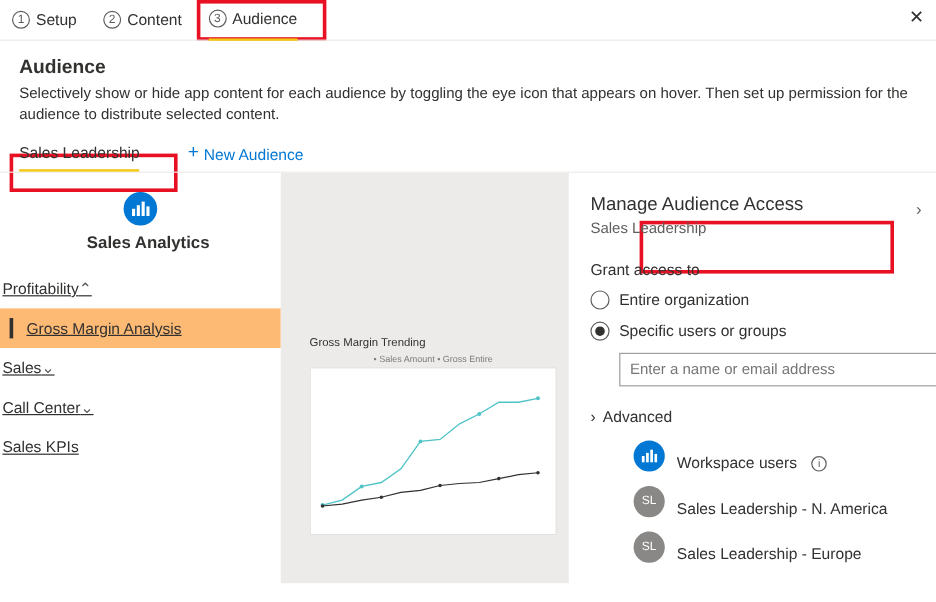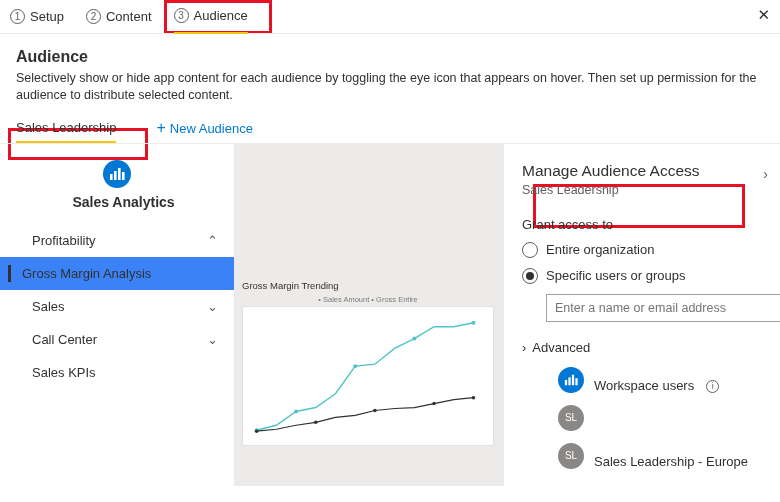--- a/index.html
+++ b/index.html
@@ -26,27 +26,27 @@
   .new-aud .plus { font-size:16px; line-height:14px; }
 
   .body { display:flex; height:calc(502px - 34px - 0px - 0px - 0px - 130px); }
   
   .body { height:342px; }
 
   .left { width:234px; padding:12px 0 0; overflow:hidden; }
   .ws-icon { width:28px; height:28px; background:#0078d4; border-radius:50%; margin:4px auto 6px; display:flex; align-items:center; justify-content:center; }
   .ws-icon svg { width:16px; height:16px; }
   .ws-name { text-align:center; font-weight:600; font-size:14px; margin-bottom:14px;padding-left:13px; }
-  .nav-item { display:flex; align-items:center; justify-content:space-between; padding:9px 16px 9px 32px; font-size:13px; cursor:pointer; }
-  .nav-item.sel { background:#3b82f6; position:relative; }
+  .nav-item { display:flex; align-items:center; padding:9px 16px 9px 2px; font-size:13px; cursor:pointer;text-decoration:underline; }
+  .nav-item.sel { background:#fdba74; position:relative; }
   .nav-item.sel::before { content:""; position:absolute; left:8px; top:8px; bottom:8px; width:3px; background:#323130; }
   .nav-item.sel { padding-left:22px; }
   .chev { font-size:13px; color:#605e5c; }
 
-  .mid { width:270px; background:#ecebea; padding:136px 10px 10px 8px; font-size:9px; color:#605e5c; overflow:hidden; }
+  .mid { width:240px; background:#ecebea; padding:136px 10px 10px 24px; font-size:9px; color:#605e5c; overflow:hidden; }
   .chart-title { font-size:9.5px; color:#323130; margin-bottom:4px; }
   .legend { text-align:center; font-size:7.5px; color:#7b7b7b; margin-bottom:2px; }
   .chart-box { background:#fff; height:140px; position:relative; border:1px solid #e1dfdd; }
 
   .right { flex:1; padding:18px 14px 0 18px; position:relative; overflow:hidden; }
   .r-title { font-size:15.5px; font-weight:400; color:#323130; }
   .r-sub   { font-size:12.5px; color:#605e5c; margin-top:3px; }
   .r-chevron { position:absolute; right:12px; top:22px; color:#605e5c; font-size:14px; cursor:pointer; }
   .grant { margin-top:20px; font-size:13px; }
   .radio-row { display:flex; align-items:center; gap:8px; margin-top:10px; font-size:13px; cursor:pointer; }
@@ -189,19 +189,20 @@
               <rect x="9" y="2" width="2.6" height="12"></rect>
               <rect x="13" y="6" width="2.6" height="8"></rect>
             </g>
           </svg>
       </span>
       <span>Workspace users</span>
       <span class="info-i">i</span>
     </div>
     <div class="group-row">
       <span class="avatar av-gray">SL</span>
+      <span>Sales Leadership - N. America</span>
     </div>
     <div class="group-row">
       <span class="avatar av-gray">SL</span>
       <span>Sales Leadership - Europe</span>
     </div>
   </div>
 </div>
 
 </body></html>

